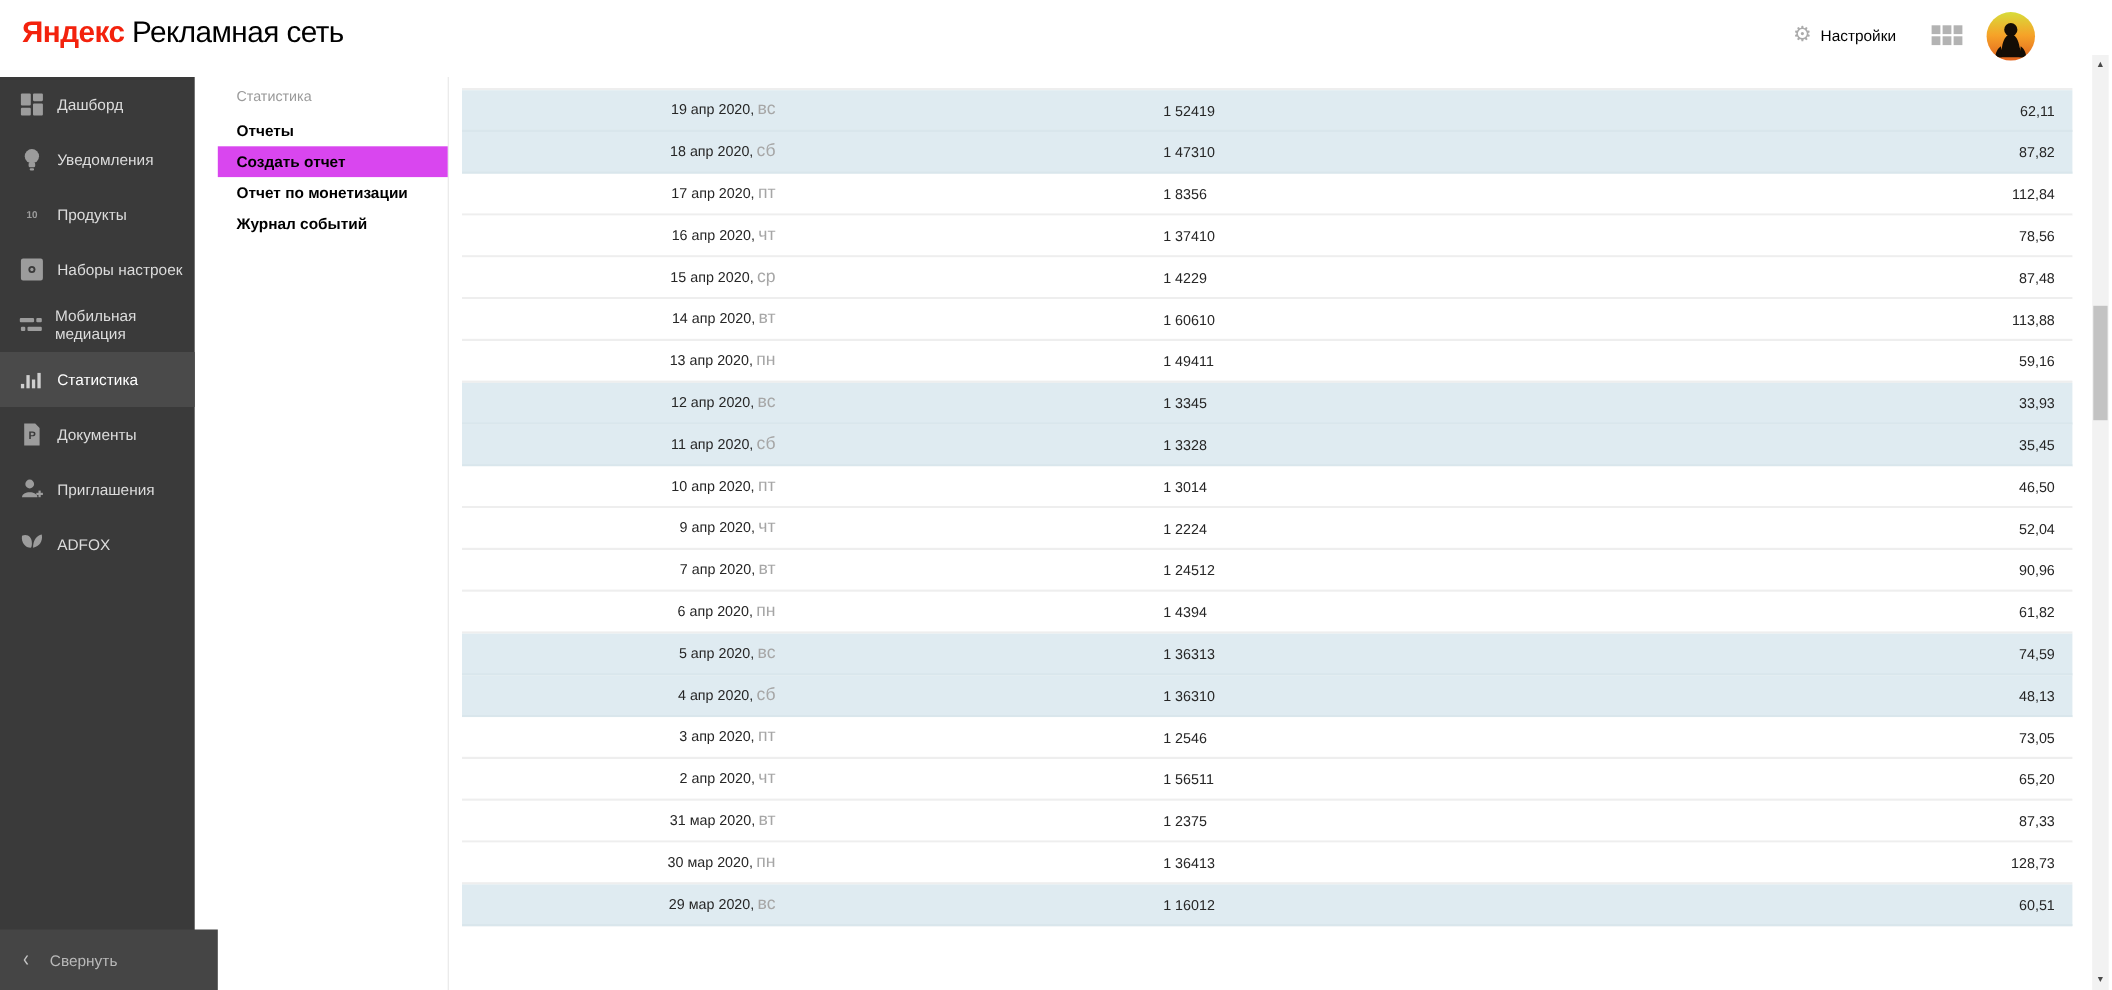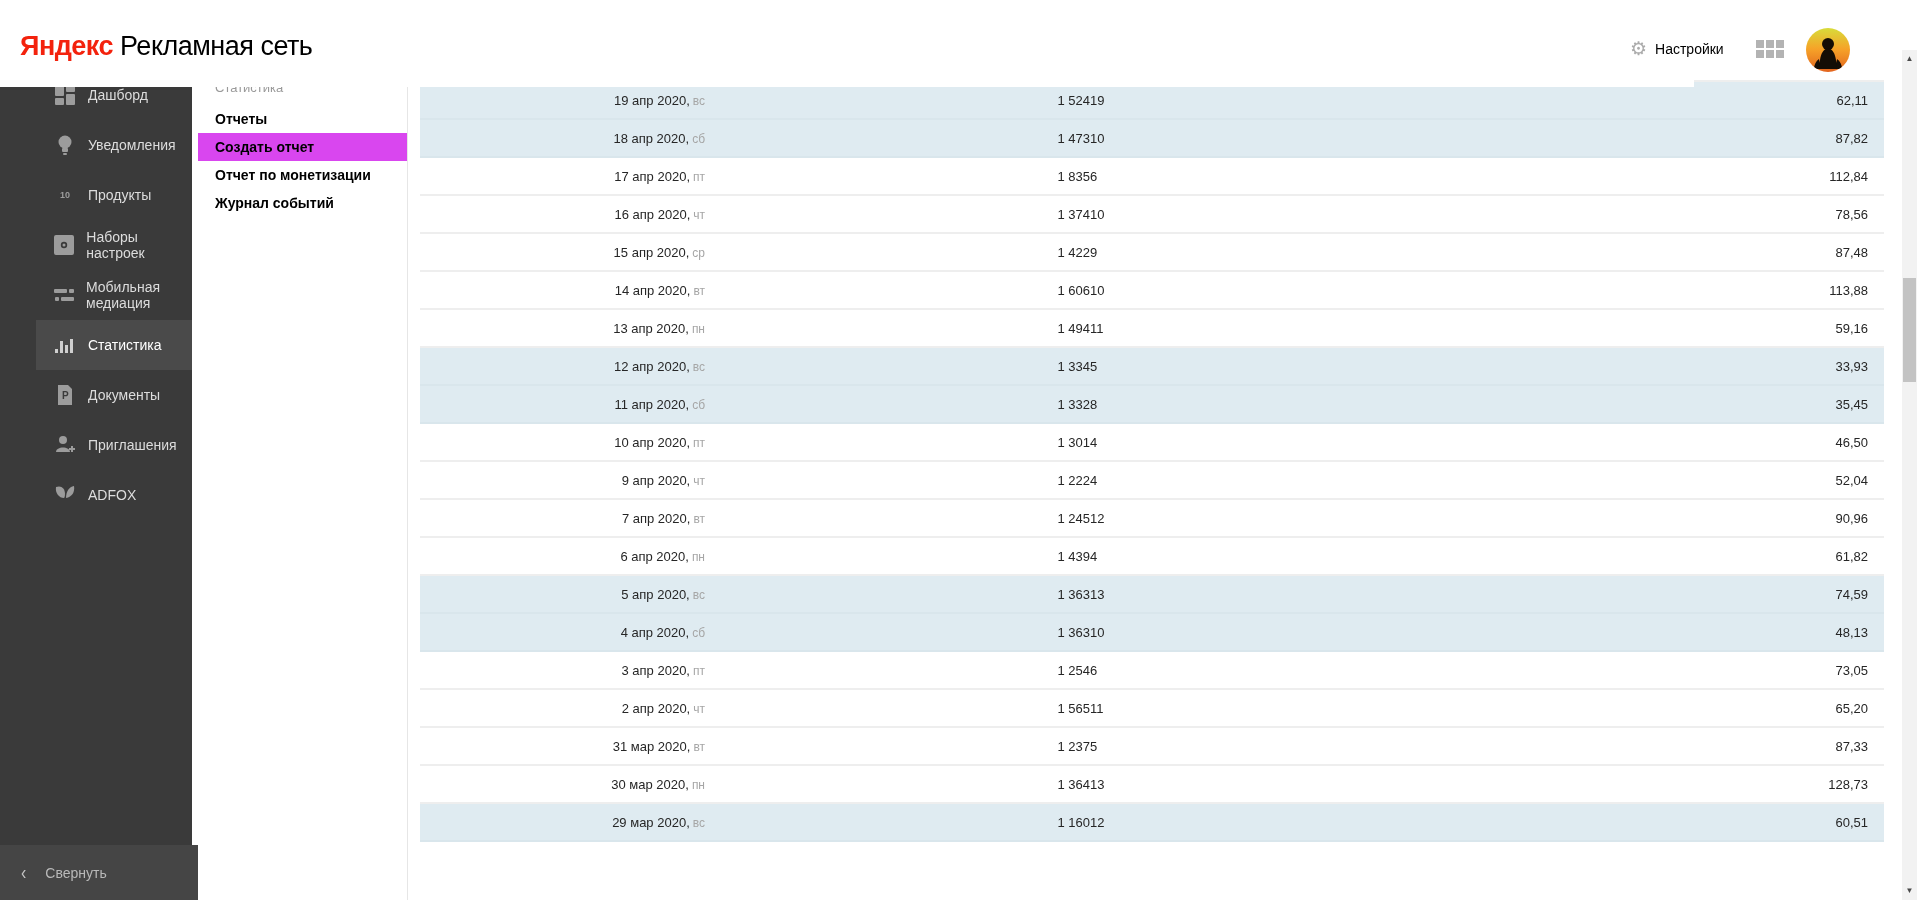--- a/index.html
+++ b/index.html
@@ -1,35 +1,35 @@
 <!DOCTYPE html>
 <html><head>
 <meta charset="utf-8">
 <style>
   * { margin:0; padding:0; box-sizing:border-box; }
   html,body { width:1920px; height:900px; overflow:hidden; background:#fff;
               font-family:"Liberation Sans", sans-serif; }
 
   
-  .header { position:absolute; left:0; top:17px; width:1694px; height:70px; background:#fff; z-index:5; }
+  .header { position:absolute; left:0; top:0; width:1694px; height:70px; background:#fff; z-index:5; }
   .logo { position:absolute; left:20px; top:14px; font-size:27px; letter-spacing:-0.5px; cursor:pointer; white-space:nowrap; }
   .logo .brand { font-weight:700; }
   .logo .product { font-weight:400; color:#000; }
   .hdr-settings { position:absolute; left:1630px; top:22px; display:flex; align-items:center; gap:8px; cursor:pointer; }
   .hdr-settings .gear { font-size:19px; color:#ababab; line-height:1; }
   .hdr-settings .lbl { font-size:14px; color:#000; }
   .grid-icon { position:absolute; left:1756px; top:23px; width:29px; height:22px; display:grid;
                grid-template-columns:repeat(3,8px); grid-template-rows:repeat(2,8px); gap:2px; cursor:pointer; }
   .grid-icon i { background:#b3b3b3; }
   .avatar { position:absolute; left:1806px; top:11px; width:44px; height:44px; border-radius:50%; overflow:hidden;
             background:linear-gradient(#d8dc3a, #f6a228 48%, #e2641e); cursor:pointer; }
   .avatar svg { position:absolute; left:0; top:0; }
 
   
-  .sidebar { position:absolute; left:0; top:70px; width:192px; height:830px; background:#3a3a3a; z-index:4;padding-left:36px; }
+  .sidebar { position:absolute; left:0; top:70px; width:177px; height:830px; background:#3a3a3a; z-index:4; }
   .side-item { height:50px; display:flex; align-items:center; cursor:pointer; color:#dcdcdc; font-size:14px; position:relative; }
   .side-item.active { background:#4a4a4a; color:#fff; }
   .side-item .ic { width:24px; height:24px; margin-left:17px; margin-right:11px; position:relative;
                    display:flex; align-items:center; justify-content:center; }
   .side-item svg { width:22px; height:22px; fill:#9c9c9c; }
   .side-item.active svg { fill:#cfcfcf; }
   .side-item .badge { position:absolute; left:50%; top:50%; transform:translate(-50%,-50%);
                       font-size:9px; font-weight:700; color:#9c9c9c; }
   .side-footer { position:absolute; left:0; bottom:0; width:198px; height:55px; background:#454545;
                  display:flex; align-items:center; cursor:pointer; color:#b9b9b9; font-size:14px; }
@@ -44,21 +44,21 @@
   .subnav-item.active { background:#d946ef; }
 
   
   .table-wrap { position:absolute; left:420px; top:58px; width:1464px; z-index:1; }
   .t-clip { height:24px; overflow:hidden; border-bottom:2px solid #eee; }
   .t-clip .t-row { margin-top:-16px; border-bottom:none; }
   .t-row { height:38px; display:flex; align-items:center; font-size:13px; color:#262626;
            border-bottom:2px solid #eee; background:#fff; }
   .t-row.weekend { background:#dfebf1; border-bottom-color:#d9e6ec; }
   .c-date { width:285px; text-align:right; white-space:nowrap; }
-  .c-date .dow { color:#a6a6a6; font-size:12px; margin-left:3px; }
+  .c-date .dow { color:#a6a6a6; font-size:16px; margin-left:3px; }
   .c-n1 { width:385px; text-align:right; }
   .c-n2 { width:361px; }
   .c-n3 { flex:1; text-align:right; padding-right:16px; }
 
   
   .sb-track { position:absolute; left:1902px; top:50px; width:15px; height:850px; background:#f2f2f2; z-index:6; }
   .sb-arrow { position:absolute; left:0; width:15px; height:14px; color:#4a4a4a; font-size:8px;
               text-align:center; line-height:14px; cursor:pointer; }
   .sb-up { top:2px; } .sb-down { bottom:2px; }
   .sb-thumb { position:absolute; left:1px; top:228px; width:13px; height:104px; background:#c3c3c3; cursor:pointer; }

